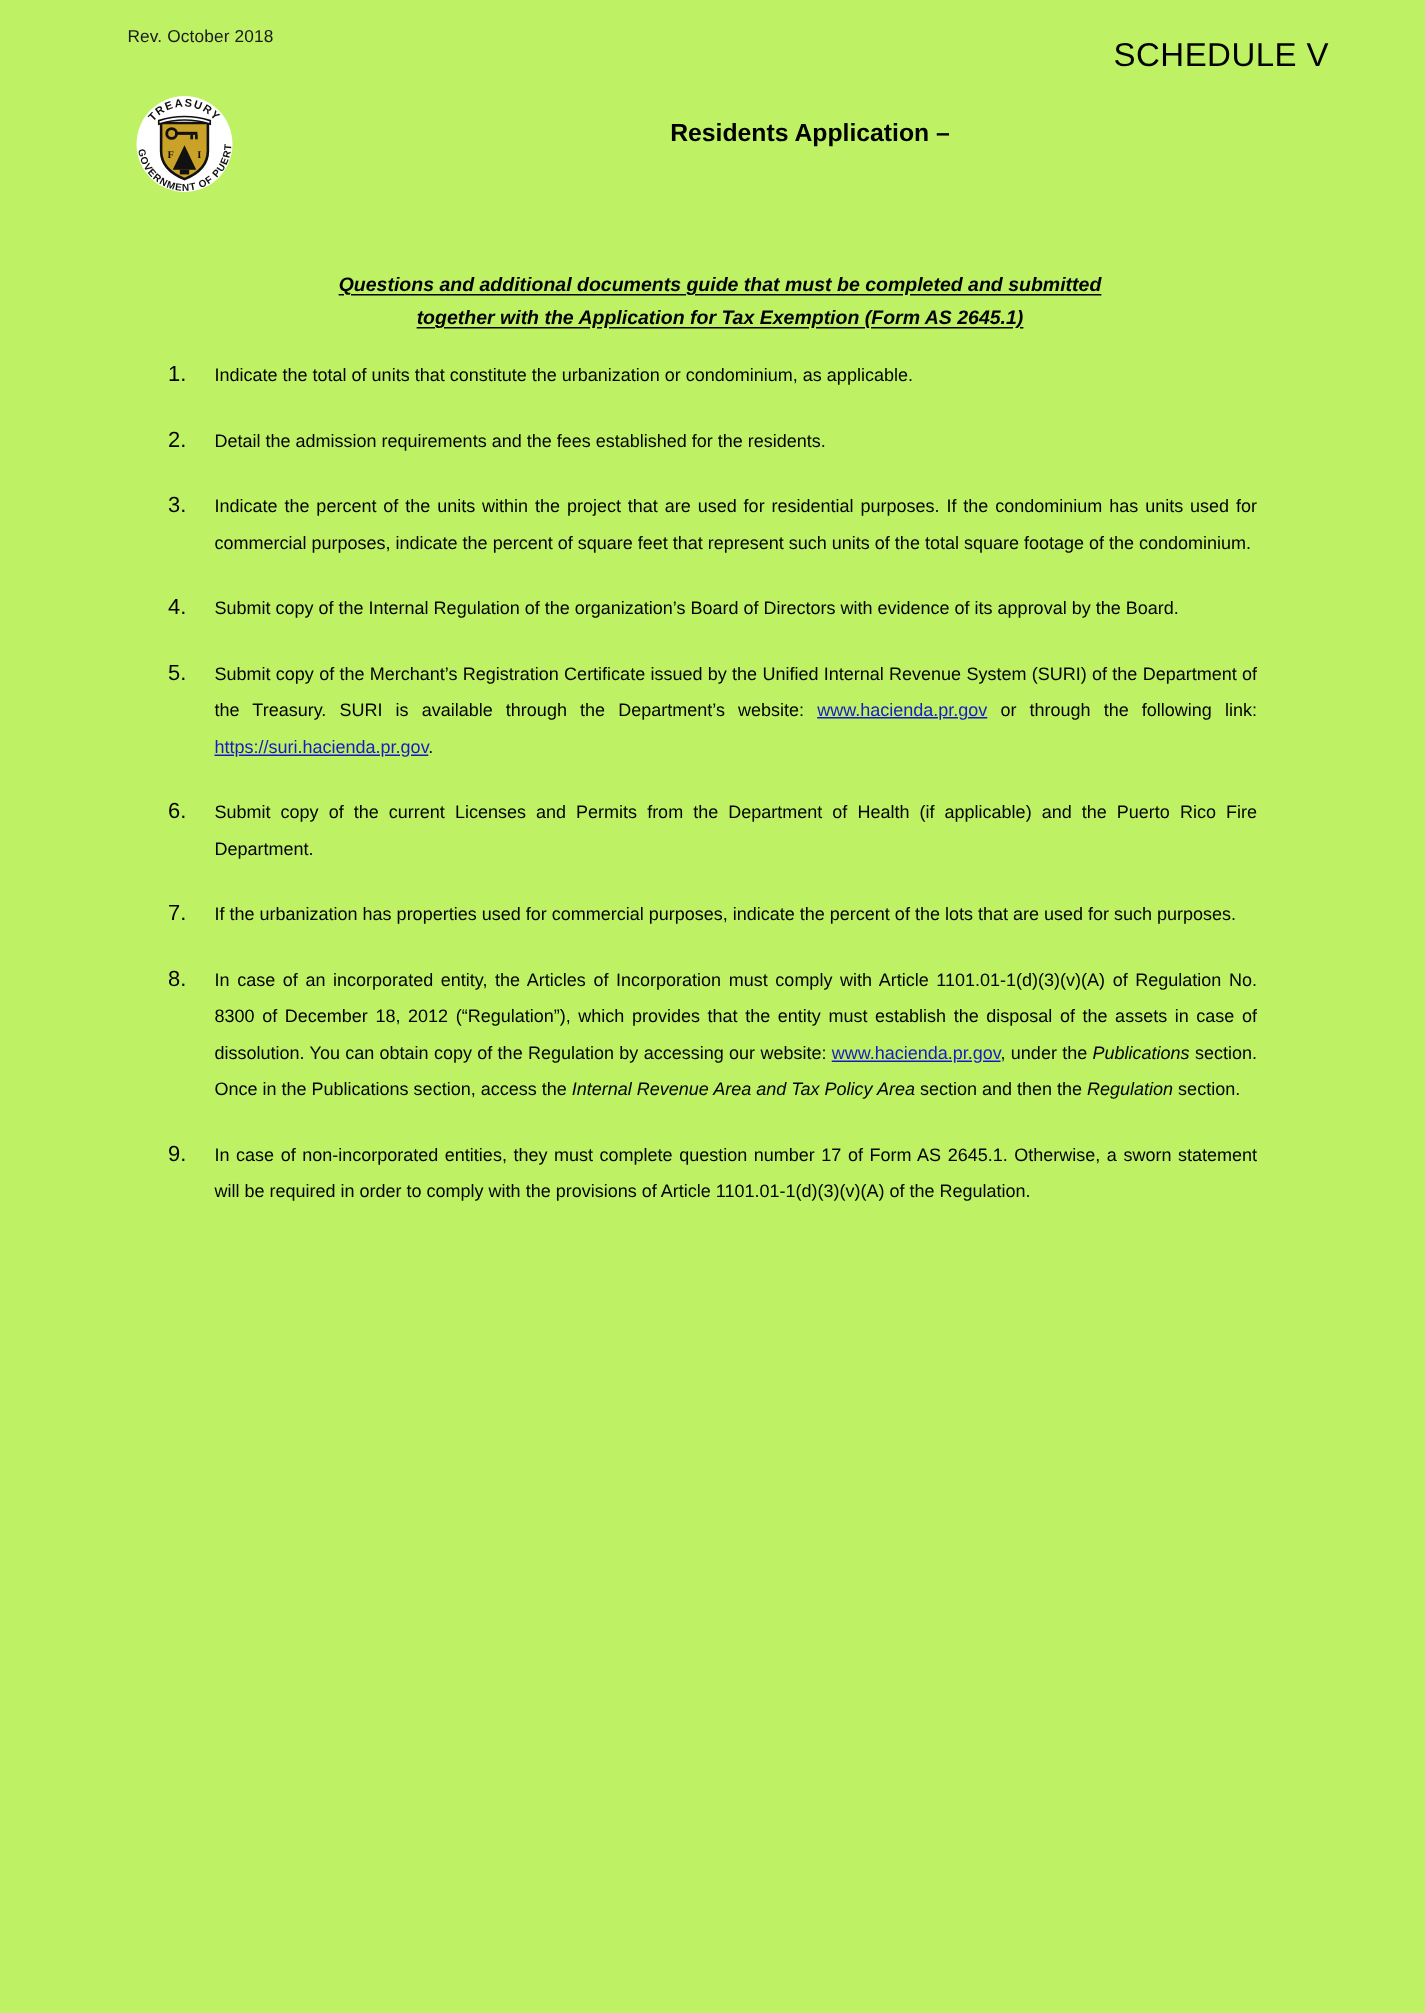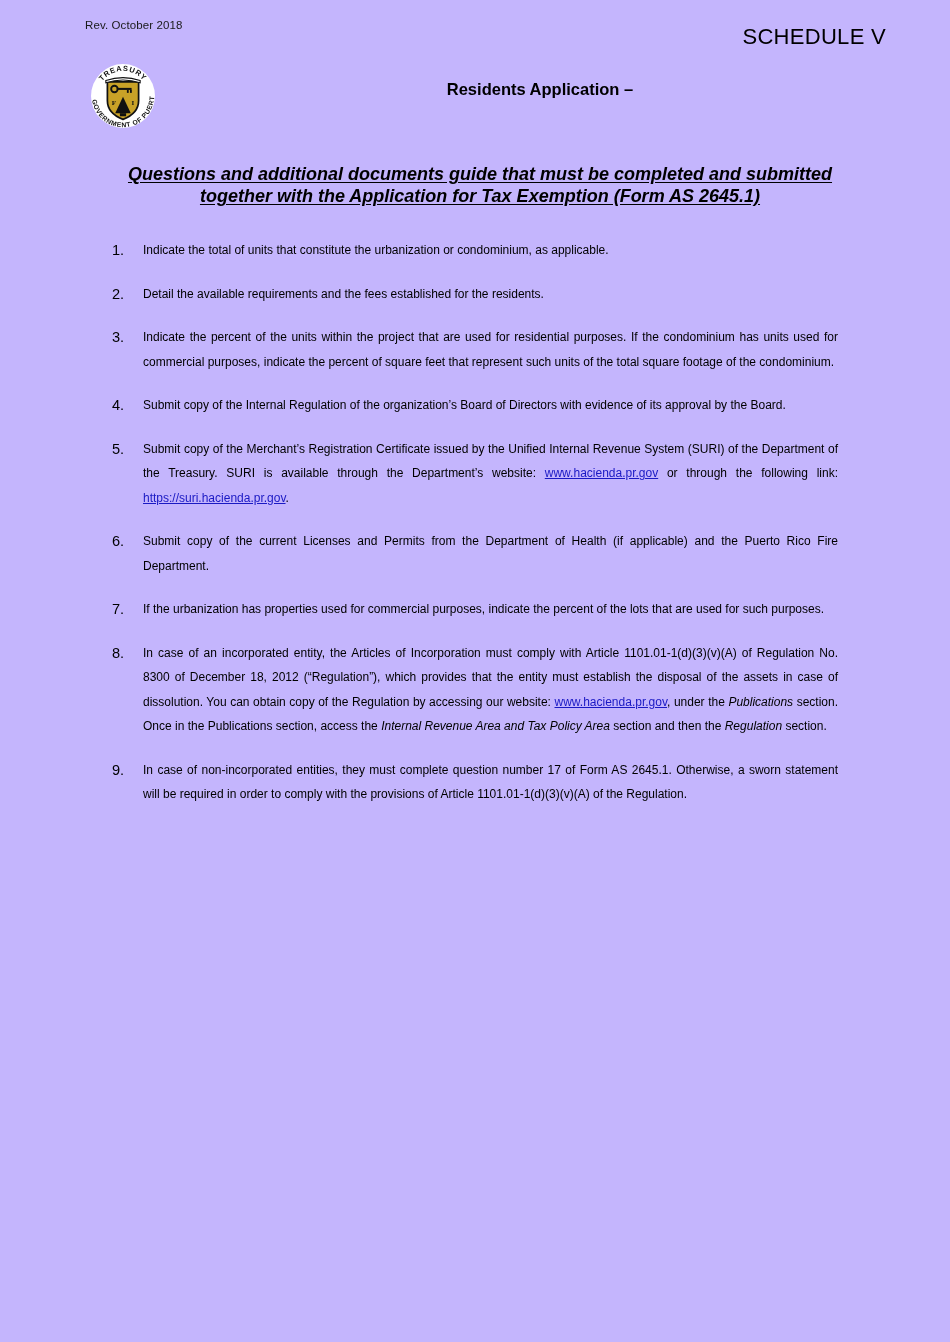--- a/index.html
+++ b/index.html
@@ -13,21 +13,21 @@
     position: relative;
     font-family: "Liberation Sans", sans-serif;
     color: #000000;
     overflow: hidden;
   }
 
   .page {
     position: relative;
     width: 950px;
     height: 1342px;
-    background: #c4b5fd;
+    background: #bef264;
   }
 
   
   .rev-line {
     position: absolute;
     left: 85px;
     top: 19px;
     font-size: 11.5px;
     letter-spacing: 0.1px;
     color: #1a1a1a;
@@ -57,24 +57,24 @@
     width: 730px;
     text-align: center;
     font-size: 16.5px;
     font-weight: bold;
     line-height: 23px;
   }
 
   .subtitle {
     position: absolute;
     left: 120px;
-    top: 163px;
+    top: 179px;
     width: 720px;
     text-align: center;
-    font-size: 18px;
+    font-size: 13px;
     font-weight: bold;
     font-style: italic;
     line-height: 22px;
   }
   .subtitle .ul-line {
     text-decoration: underline;
     text-underline-offset: 2px;
   }
 
   
@@ -163,21 +163,21 @@
     <div><span class="ul-line">together with the Application for Tax Exemption (Form AS 2645.1)</span></div>
   </div>
 
   <ol class="qlist" id="questions-list" style="list-style: none; margin: 0px; padding: 0px;">
       <li class="qitem">
         <span class="qnum">1.</span>
         <span class="qtext"><span>Indicate the total of units that constitute the urbanization or condominium, as applicable.</span></span>
       </li>
       <li class="qitem">
         <span class="qnum">2.</span>
-        <span class="qtext"><span>Detail the available requirements and the fees established for the residents.</span></span>
+        <span class="qtext"><span>Detail the admission requirements and the fees established for the residents.</span></span>
       </li>
       <li class="qitem">
         <span class="qnum">3.</span>
         <span class="qtext"><span>Indicate the percent of the units within the project that are used for residential purposes. If the condominium has units used for commercial purposes, indicate the percent of square feet that represent such units of the total square footage of the condominium.</span></span>
       </li>
       <li class="qitem">
         <span class="qnum">4.</span>
         <span class="qtext"><span>Submit copy of the Internal Regulation of the organization’s Board of Directors with evidence of its approval by the Board.</span></span>
       </li>
       <li class="qitem">

